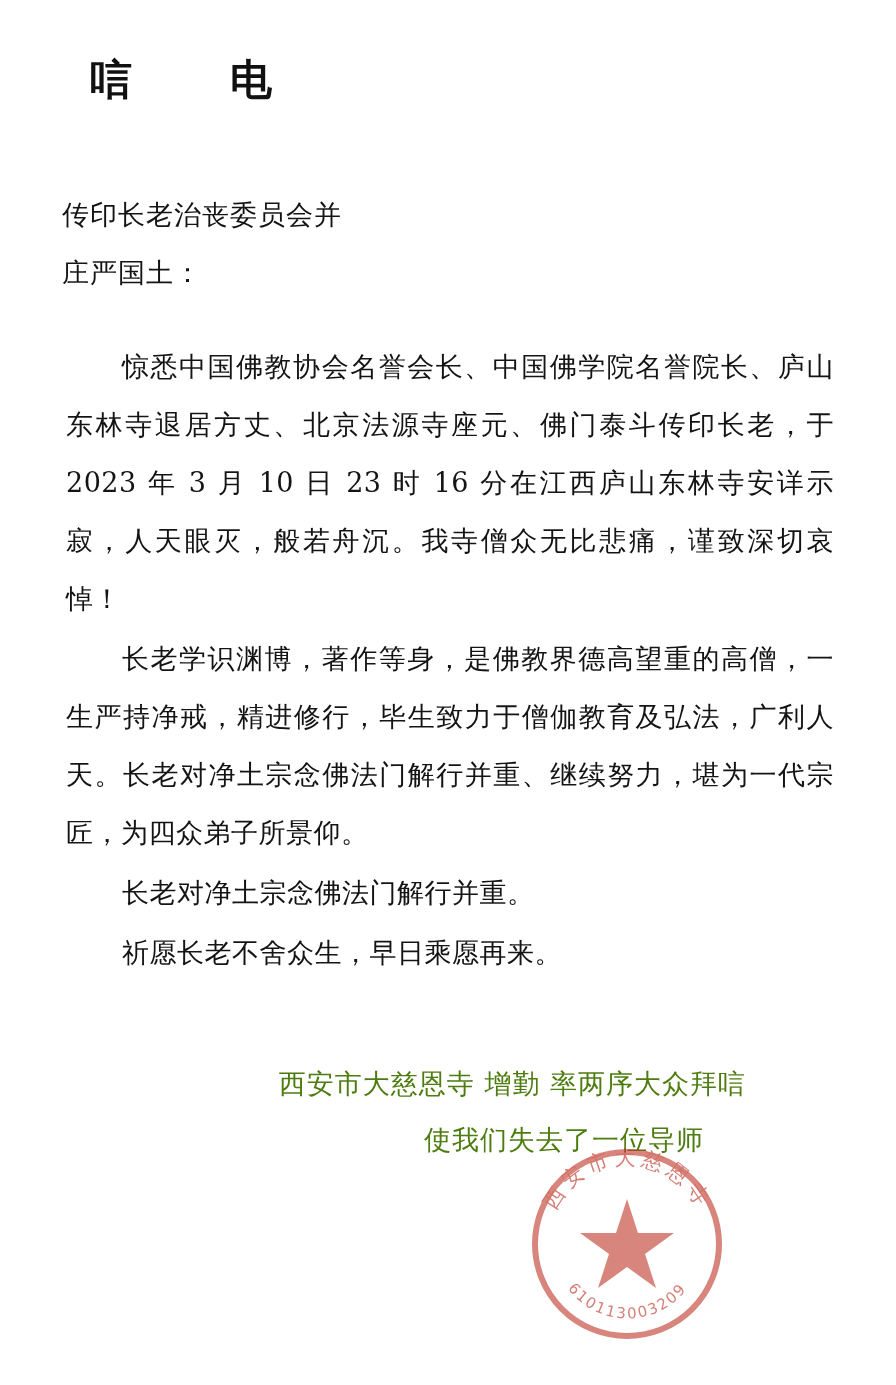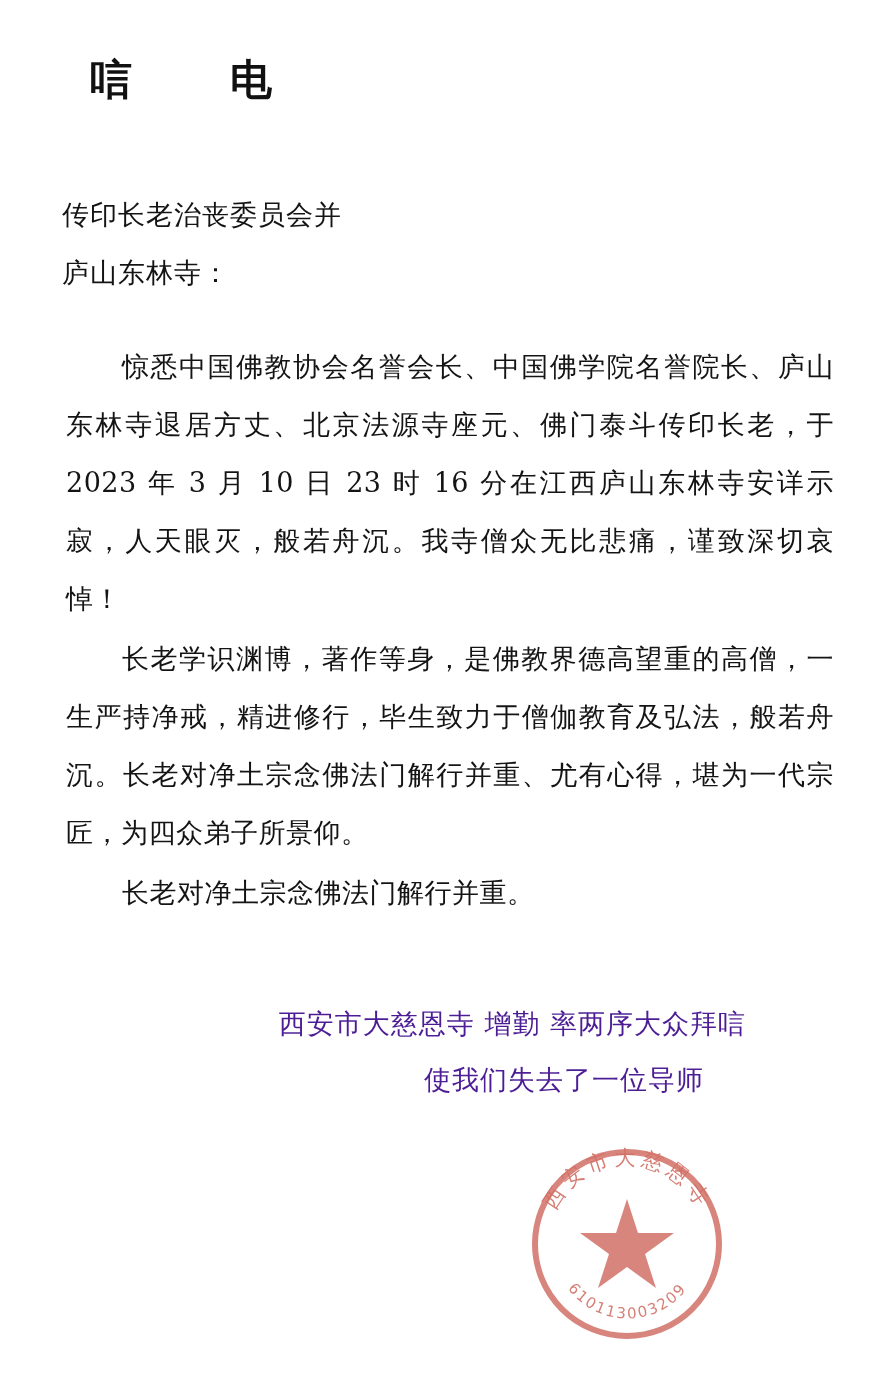--- a/index.html
+++ b/index.html
@@ -67,21 +67,21 @@
 
   .signature {
     margin-top: 74px;
     text-align: right;
     padding-right: 88px;
   }
   .signature .line {
     font-size: 27px;
     line-height: 56px;
     letter-spacing: 1px;
-    color: #4c1d95;
+    color: #4d7c0f;
   }
   .signature .line.date {
     padding-right: 42px;
   }
 
   
   .seal {
     position: absolute;
     left: 520px;
     top: 1085px;
@@ -100,27 +100,28 @@
 </style>
 </head>
 <body>
 
 <div class="page">
 
   <h1 class="doc-title">唁　电</h1>
 
   <div class="salutation">
     <div>传印长老治丧委员会并</div>
-    <div>庐山东林寺：</div>
+    <div>庄严国土：</div>
   </div>
 
   <div class="body-block">
     <p class="para">惊悉中国佛教协会名誉会长、中国佛学院名誉院长、庐山东林寺退居方丈、北京法源寺座元、佛门泰斗传印长老，于 2023 年 3 月 10 日 23 时 16 分在江西庐山东林寺安详示寂，人天眼灭，般若舟沉。我寺僧众无比悲痛，谨致深切哀悼！</p>
-    <p class="para">长老学识渊博，著作等身，是佛教界德高望重的高僧，一生严持净戒，精进修行，毕生致力于僧伽教育及弘法，般若舟沉。长老对净土宗念佛法门解行并重、尤有心得，堪为一代宗匠，为四众弟子所景仰。</p>
+    <p class="para">长老学识渊博，著作等身，是佛教界德高望重的高僧，一生严持净戒，精进修行，毕生致力于僧伽教育及弘法，广利人天。长老对净土宗念佛法门解行并重、继续努力，堪为一代宗匠，为四众弟子所景仰。</p>
     <p class="para short">长老对净土宗念佛法门解行并重。</p>
+    <p class="para short">祈愿长老不舍众生，早日乘愿再来。</p>
   </div>
 
   <div class="signature">
     <div class="line">西安市大慈恩寺  增勤 率两序大众拜唁</div>
     <div class="line date">使我们失去了一位导师</div>
   </div>
 
   <div class="seal">
     <svg width="215" height="215" viewBox="0 0 215 215" xmlns="http://www.w3.org/2000/svg">
       <defs>

